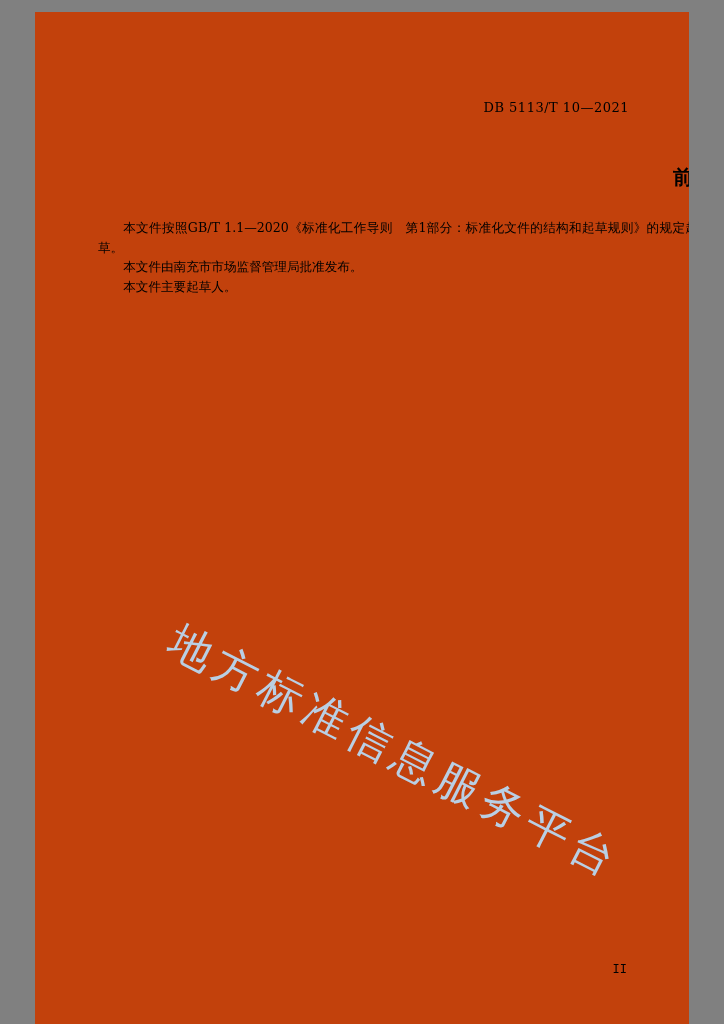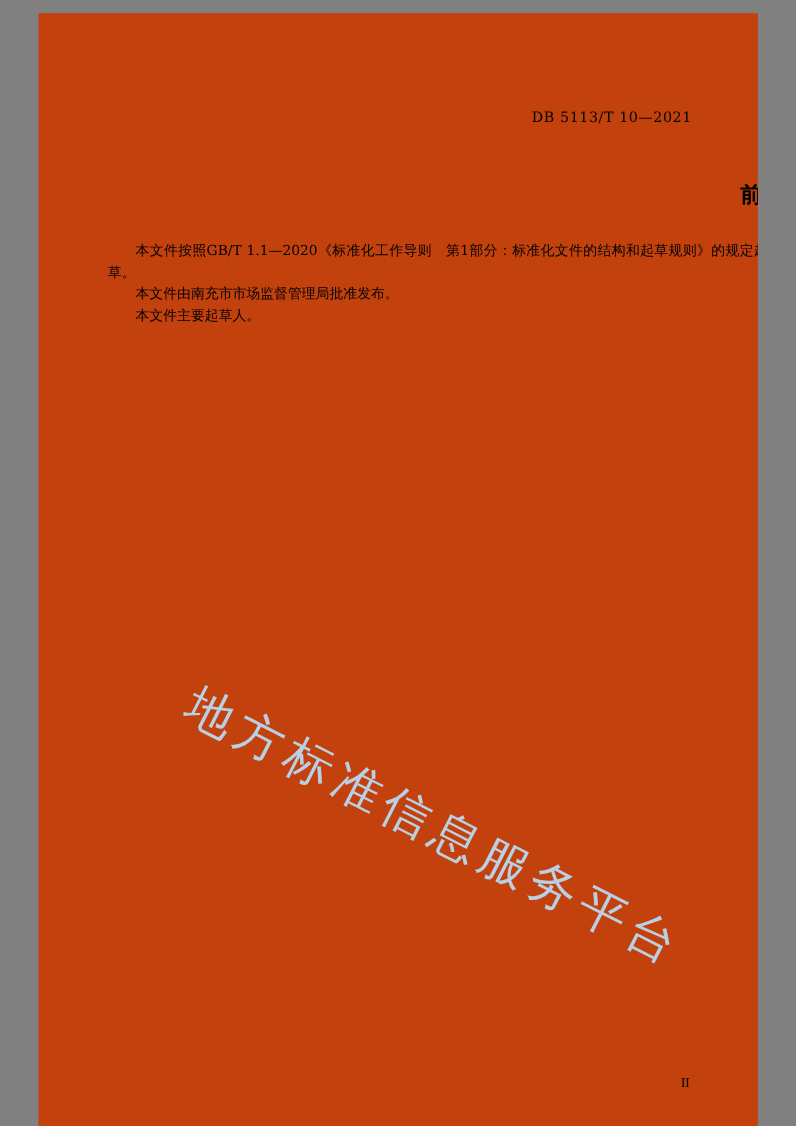--- a/index.html
+++ b/index.html
@@ -75,24 +75,24 @@
     letter-spacing: 6px;
     color: #b9cfe4;
     font-family: "DejaVu Sans", "Liberation Sans", sans-serif;
     white-space: nowrap;
     pointer-events: none;
     user-select: none;
   }
 
   .page-number {
     position: absolute;
-    bottom: 44px;
+    bottom: 59px;
     right: 62px;
     font-size: 12px;
-    font-family: Liberation Serif, serif;
+    font-family: Liberation Mono, monospace;
   }
 </style>
 </head>
 <body>
 
 <div class="page">
 
   <div class="doc-number">DB 5113/T 10—2021</div>
 
   <div class="fore-title">

